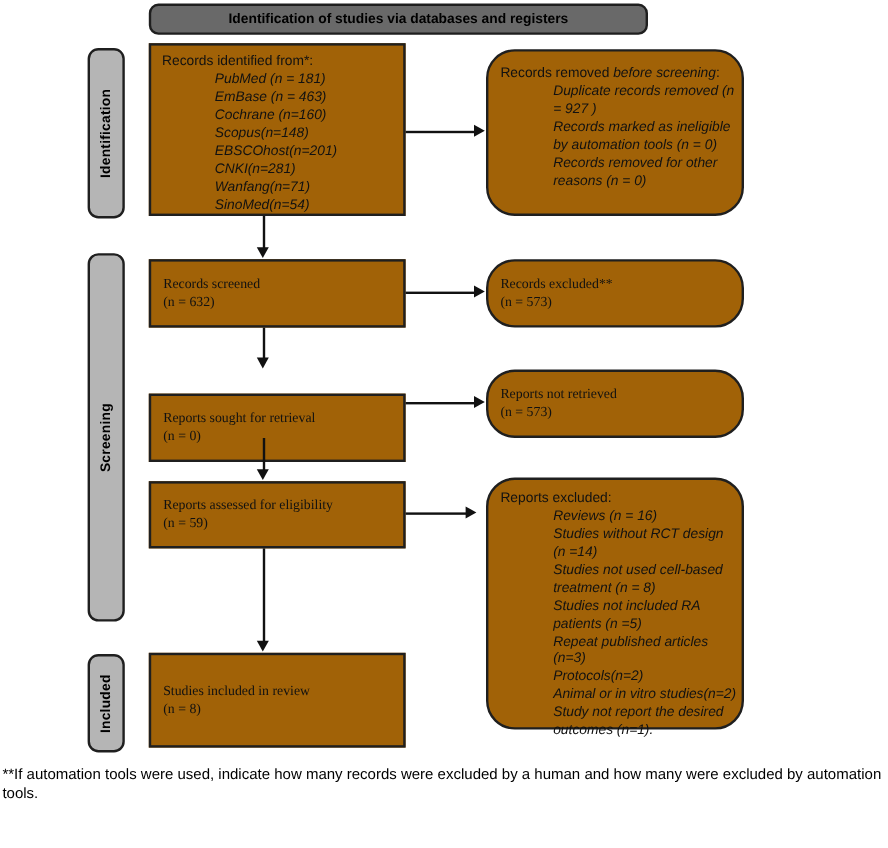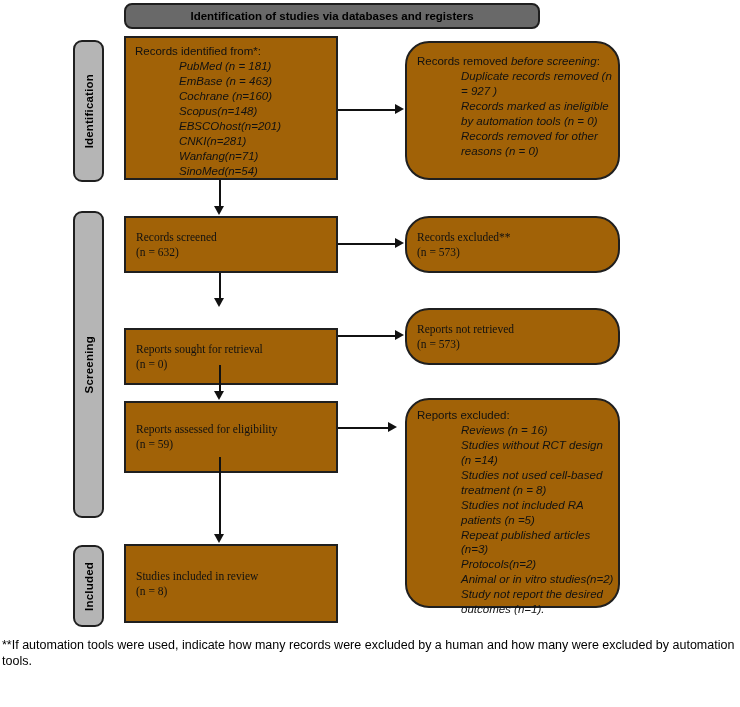--- a/index.html
+++ b/index.html
@@ -48,21 +48,21 @@
     font-size:11.5px;line-height:1.3;color:#111;
   }
   .col-left{left:124px;width:214px;}
   .col-right{left:405px;width:215px;border-radius:24px;}
   #box-records-identified{top:36px;height:144px;padding:6px 4px 0 9px;}
   #box-records-removed{top:41px;height:139px;padding:11px 4px 0 10px;}
   #box-records-screened{top:216px;height:57px;}
   #box-records-excluded{top:216px;height:57px;}
   #box-reports-sought{top:308px;height:57px;margin-top:20px;}
   #box-reports-not-retrieved{top:308px;height:57px;}
-  #box-reports-assessed{top:401px;height:72px;}
+  #box-reports-assessed{top:401px;height:56px;}
   #box-reports-excluded{top:398px;height:210px;padding:8px 4px 0 10px;}
   #box-studies-included{top:544px;height:79px;}
   .two-line{
     display:flex;flex-direction:column;justify-content:center;
     padding-left:10px;padding-right:6px;font-family:Liberation Serif, serif;
   }
   .indent-list div{padding-left:22px;font-style:italic;}
   
   .arrow-v{position:absolute;width:1.5px;background:#111;}
   .arrow-v::after{

